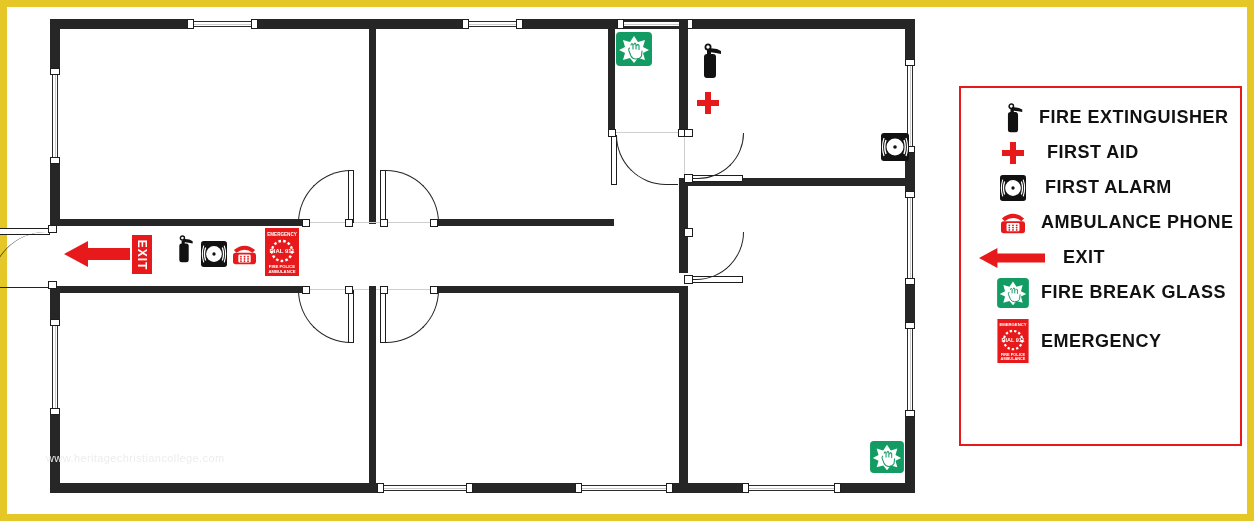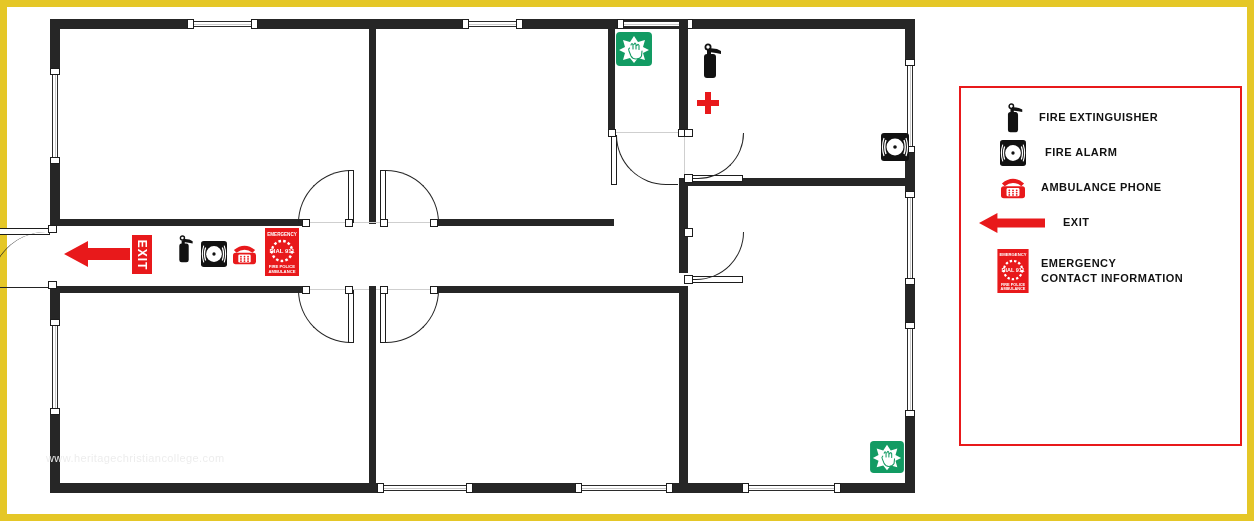--- a/index.html
+++ b/index.html
@@ -47,21 +47,21 @@
   .watermark{position:absolute;color:#ededed;font-size:11px;letter-spacing:.4px;white-space:nowrap;
       font-family:"Liberation Sans",sans-serif;}
 
   
   #legend{position:absolute;left:959px;top:86px;width:283px;height:360px;
       background:#ffffff;border:2px solid #e8191b;box-sizing:border-box;}
   #legend .title{text-align:center;font-weight:bold;font-size:21px;color:#111111;
       letter-spacing:1.2px;margin-top:20px;}
   .lrow{display:flex;align-items:center;height:35px;padding-left:26px;}
   .lrow .lic{width:52px;display:flex;align-items:center;justify-content:center;flex:0 0 52px;}
-  .lrow .ltx{font-weight:bold;font-size:11px;color:#111111;letter-spacing:.5px;line-height:1.35;}
+  .lrow .ltx{font-weight:bold;font-size:18px;color:#111111;letter-spacing:.5px;line-height:1.35;}
   .lrow.tall{height:46px;align-items:center;}
   .lrow.exitrow .lic{justify-content:flex-start;}
 </style>
 </head>
 <body>
 
 <div id="page">
 
   <div class="frame-edge frame-top"></div>
   <div class="frame-edge frame-bottom"></div>
@@ -303,32 +303,40 @@
         <svg width="24" height="32" viewBox="0 0 28 38" aria-hidden="true">
           <rect x="8" y="12" width="12" height="24" rx="3" fill="#111111"></rect>
           <rect x="11" y="8" width="4" height="6" fill="#111111"></rect>
           <circle cx="12" cy="5" r="2.6" fill="none" stroke="#111111" stroke-width="1.8"></circle>
           <path d="M13 6 L21 7 L25 9 L25 12 L20 11 L13 10 Z" fill="#111111"></path>
         </svg>
       </div>
       <div class="ltx">FIRE EXTINGUISHER</div>
     </div>
 
+    <div class="lrow">
+      <div class="lic">
+        <svg width="22" height="22" viewBox="0 0 22 22" aria-hidden="true">
+          <path d="M8 0 H14 V8 H22 V14 H14 V22 H8 V14 H0 V8 H8 Z" fill="#e8191b"></path>
+        </svg>
+      </div>
+      <div class="ltx" style="padding-left:8px;">FIRST AID</div>
+    </div>
 
     <div class="lrow">
       <div class="lic">
         <svg width="26" height="26" viewBox="0 0 28 28" aria-hidden="true">
           <rect x="0" y="0" width="28" height="28" rx="3" fill="#111111"></rect>
           <circle cx="14" cy="14" r="8.5" fill="#ffffff"></circle>
           <circle cx="14" cy="14" r="1.8" fill="#111111"></circle>
           <path d="M5 7 q-2.5 7 0 14 M23 7 q2.5 7 0 14" fill="none" stroke="#ffffff" stroke-width="1.4"></path>
           <path d="M3 5 q-3 9 0 18 M25 5 q3 9 0 18" fill="none" stroke="#ffffff" stroke-width="1.2"></path>
         </svg>
       </div>
-      <div class="ltx" style="padding-left:6px;">FIRE ALARM</div>
+      <div class="ltx" style="padding-left:6px;">FIRST ALARM</div>
     </div>
 
     <div class="lrow">
       <div class="lic">
         <svg width="28" height="24" viewBox="0 0 30 26" aria-hidden="true">
           <path d="M3 8 q12 -10 24 0 l-3 3 q-9 -7 -18 0 Z" fill="#e8191b"></path>
           <rect x="2" y="11" width="26" height="13" rx="3" fill="#e8191b"></rect>
           <rect x="8" y="13" width="14" height="9" rx="1.5" fill="#ffffff"></rect>
           <g fill="#e8191b">
             <circle cx="11" cy="15.5" r="1"></circle>
@@ -348,32 +356,41 @@
 
     <div class="lrow exitrow" style="padding-left:18px;">
       <div class="lic" style="flex:0 0 70px;width:70px;">
         <svg width="66" height="24" viewBox="0 0 86 28" aria-hidden="true">
           <path d="M0 14 L24 1 L24 8 L86 8 L86 20 L24 20 L24 27 Z" fill="#e8191b"></path>
         </svg>
       </div>
       <div class="ltx" style="padding-left:14px;">EXIT</div>
     </div>
 
+    <div class="lrow">
+      <div class="lic">
+        <svg width="32" height="30" viewBox="0 0 36 34" aria-hidden="true">
+          <rect x="0" y="0" width="36" height="34" rx="4" fill="#129b63"></rect>
+          <path d="M18 4 L22 10 L29 8 L27 15 L33 18 L27 21 L29 28 L22 26 L18 31 L14 26 L7 28 L9 21 L3 18 L9 15 L7 8 L14 10 Z" fill="#ffffff"></path>
+          <path d="M15 13 q1 -3 2 0 l0 4 M18 12.5 q1 -3 2 0 l0 4.5 M21 13.5 q1 -2.5 2 0 l0 4 M13.5 16 q-1.5 1 -0.5 3 l2 5 q1.5 3 5 3 q4 0 5.5 -3 l0.5 -5" fill="none" stroke="#129b63" stroke-width="1.1" stroke-linecap="round"></path>
+        </svg>
+      </div>
+      <div class="ltx" style="padding-left:2px;">FIRE BREAK GLASS</div>
+    </div>
 
     <div class="lrow tall" style="margin-top:8px;">
       <div class="lic">
         <svg width="32" height="44" viewBox="0 0 34 48" aria-hidden="true">
           <rect x="0" y="0" width="34" height="48" fill="#e8191b"></rect>
           <text x="17" y="8" font-family="Liberation Sans, sans-serif" font-size="4.6" font-weight="bold" fill="#ffffff" text-anchor="middle">EMERGENCY</text>
           <circle cx="17" cy="23" r="10" fill="none" stroke="#ffffff" stroke-width="2.4" stroke-dasharray="2.6 2.2"></circle>
           <text x="17" y="25" font-family="Liberation Sans, sans-serif" font-size="6" font-weight="bold" fill="#ffffff" text-anchor="middle">DIAL 911</text>
           <text x="17" y="40" font-family="Liberation Sans, sans-serif" font-size="4.2" font-weight="bold" fill="#ffffff" text-anchor="middle">FIRE POLICE</text>
           <text x="17" y="45" font-family="Liberation Sans, sans-serif" font-size="4.2" font-weight="bold" fill="#ffffff" text-anchor="middle">AMBULANCE</text>
         </svg>
       </div>
       <div style="padding-left:2px;">
         <div class="ltx">EMERGENCY</div>
-        <div class="ltx">CONTACT INFORMATION</div>
       </div>
     </div>
   </div>
 
 </div>
 
 </body></html>

